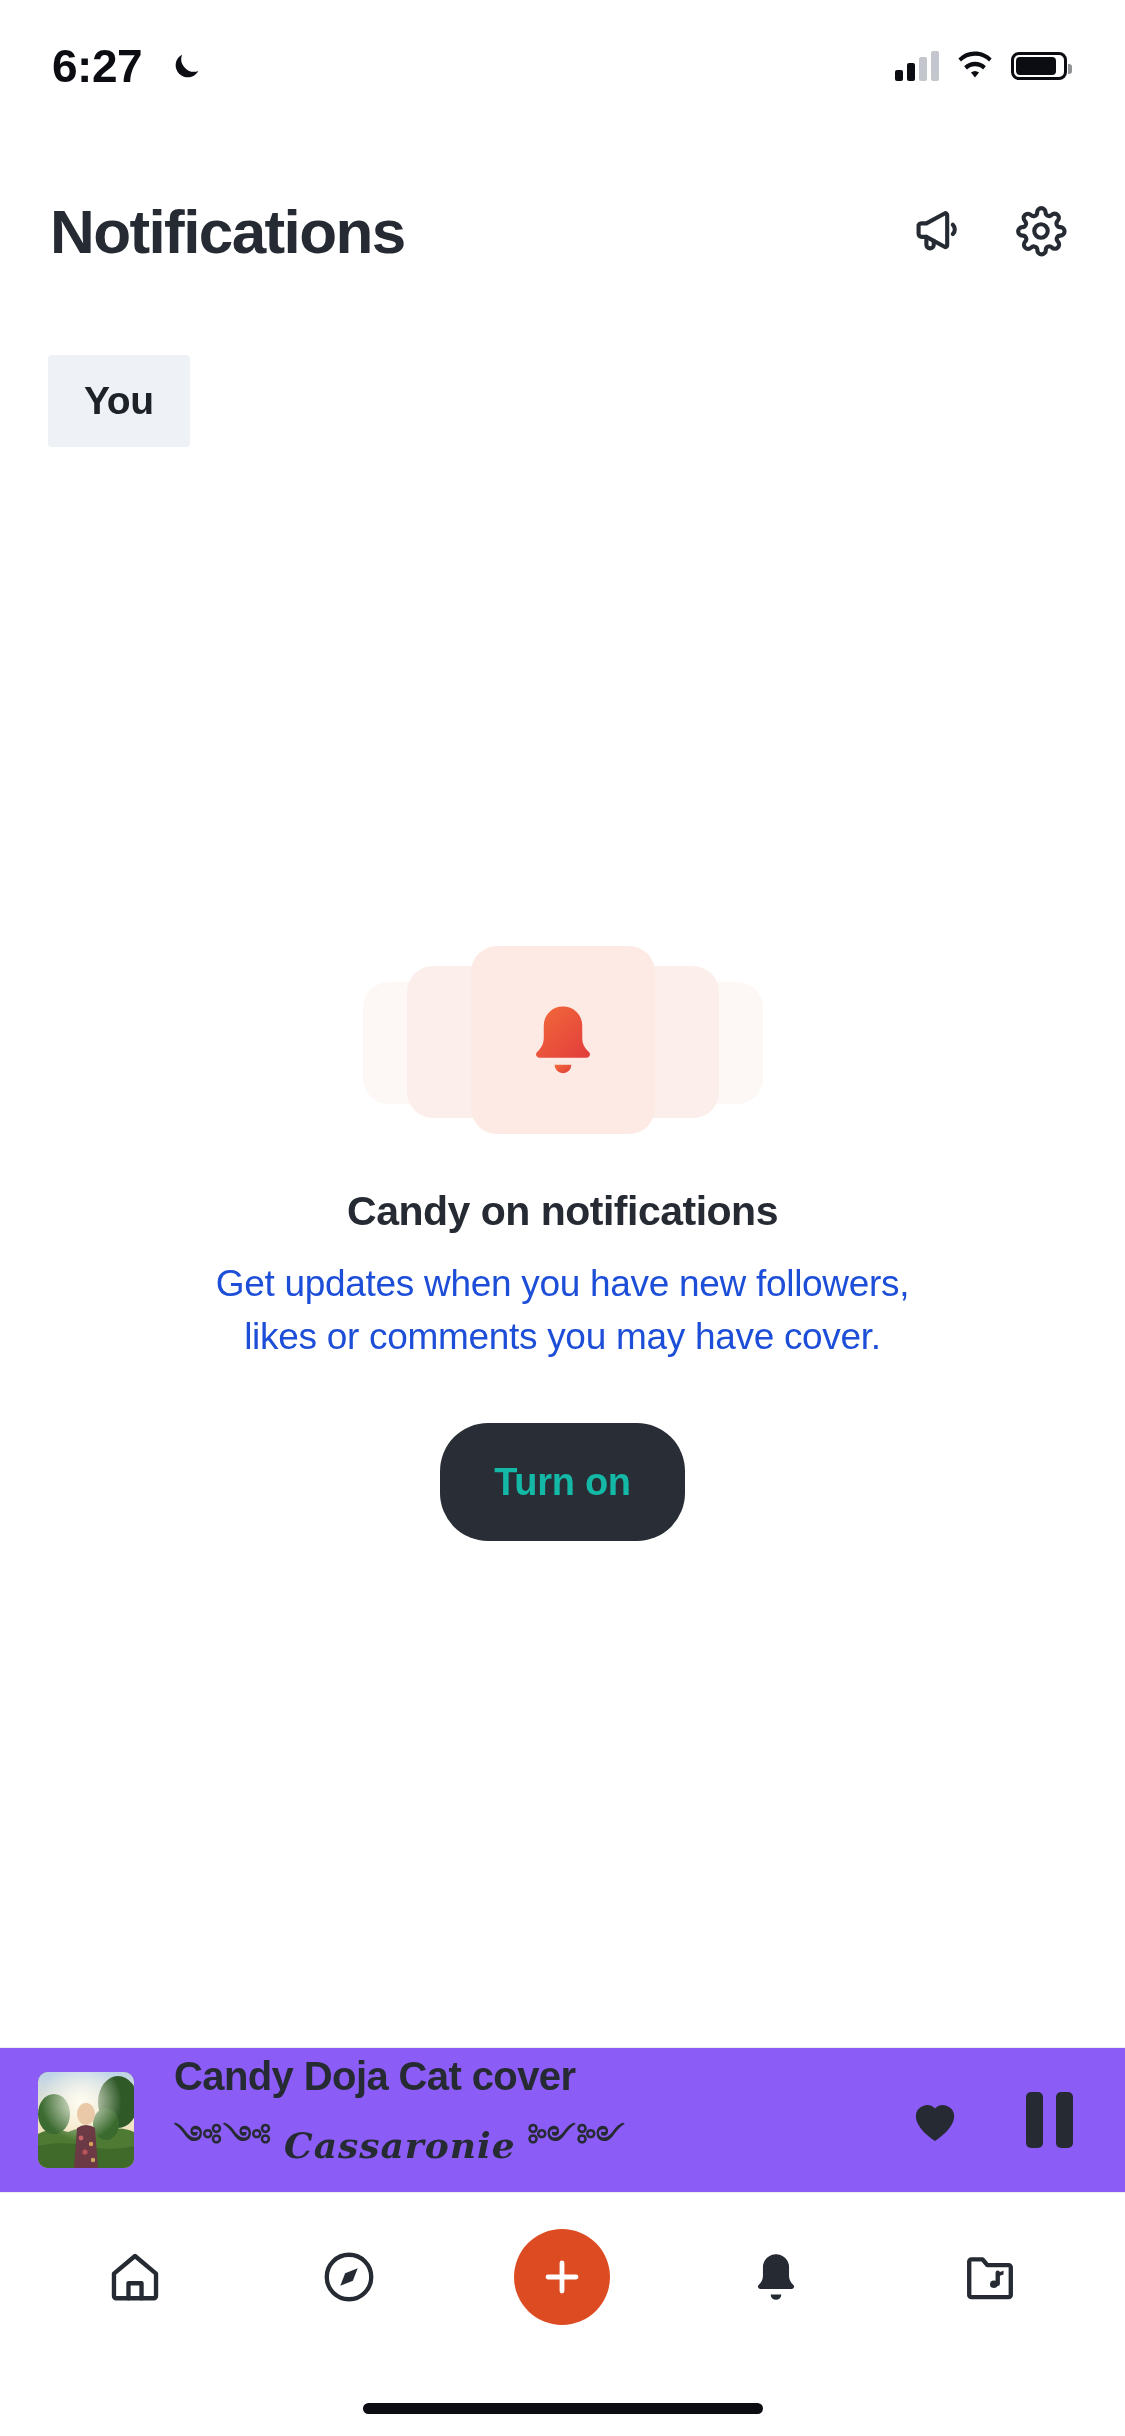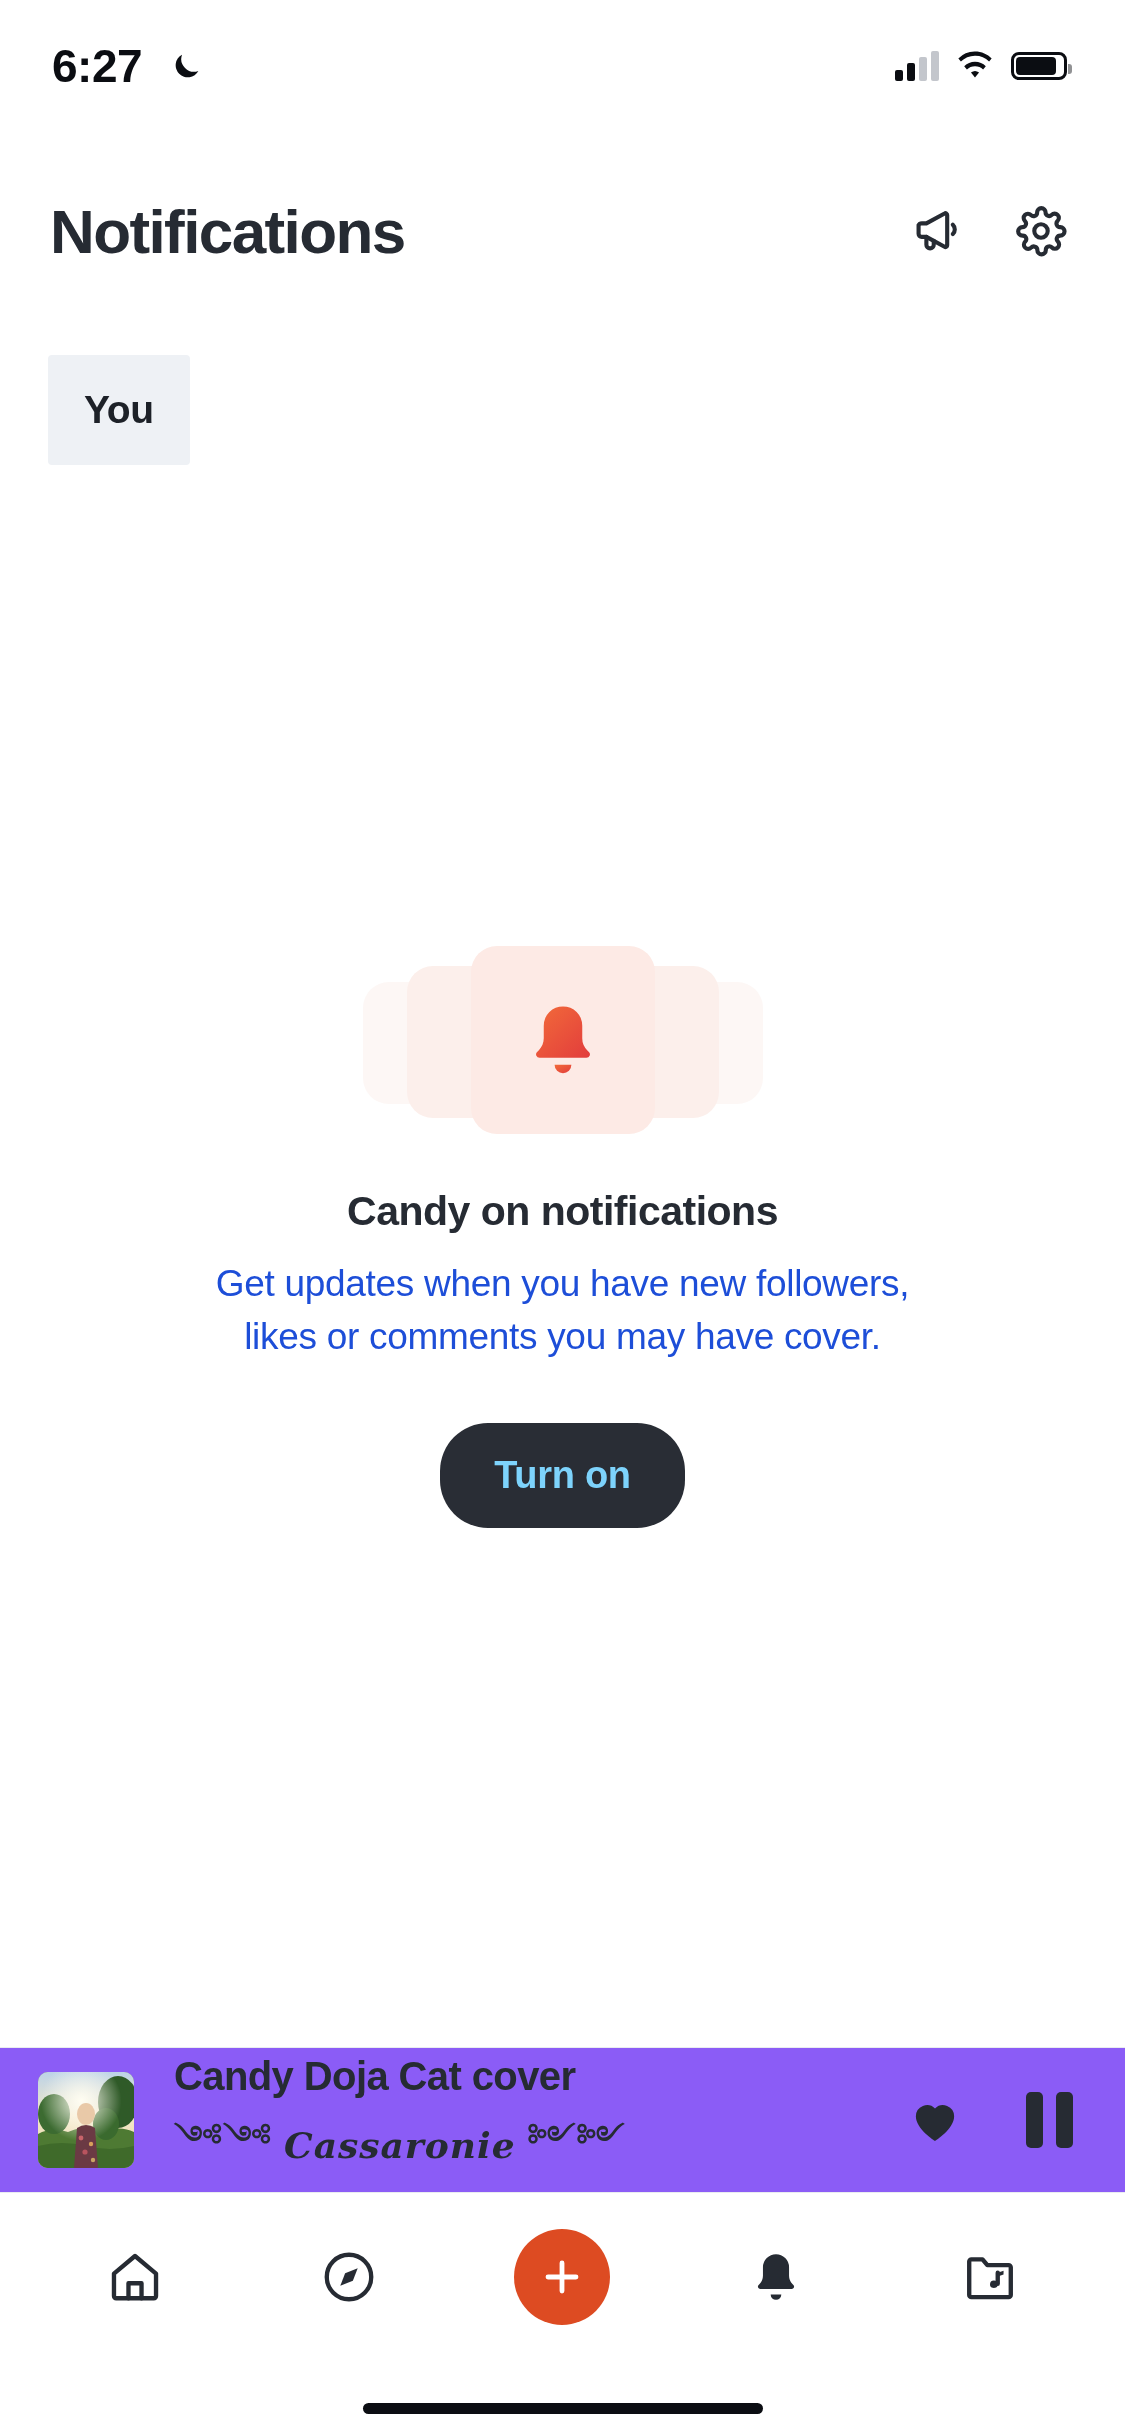--- a/index.html
+++ b/index.html
@@ -57,21 +57,21 @@
   }
   .header-actions{ display:flex; align-items:center; gap:48px; }
   .hicon{ width:56px; height:56px; display:flex; align-items:center; justify-content:center; }
 
   
   .tabs{
     position:absolute; top:355px; left:48px;
     display:flex; align-items:center; gap:8px;
   }
   .tab{
-    height:110px; display:flex; align-items:center; justify-content:center;
+    height:92px; display:flex; align-items:center; justify-content:center;
     padding:0 36px; border-radius:4px;
     font-size:39px; font-weight:500; color:#9197a3; letter-spacing:-0.3px;
   }
   .tab.active{ background:#eef1f5; color:#1d2128; font-weight:600; }
 
   
   .empty{
     position:absolute; top:940px; left:0; width:1125px;
     display:flex; flex-direction:column; align-items:center;
   }
@@ -89,23 +89,23 @@
 
   .empty-title{
     margin-top:48px; font-size:41px; font-weight:700; color:#262b33;
     letter-spacing:-0.5px;
   }
   .empty-sub{
     margin-top:22px; font-size:37px; line-height:53px; color:#1d4ed8;
     text-align:center; letter-spacing:-0.3px; max-width:900px;
   }
   .turn-on-btn{
-    margin-top:60px; background:#292d35; color:#7dd3fc;
+    margin-top:60px; background:#292d35; color:#14b8a6;
     font-size:38px; font-weight:600; letter-spacing:-0.3px;
-    border:none; border-radius:48px; padding:8px 54px; height:105px;
+    border:none; border-radius:48px; padding:8px 54px; height:118px;
     display:flex; align-items:center; justify-content:center;
     font-family:"Liberation Sans", sans-serif;
   }
 
   
   .player{
     position:absolute; left:0; top:2047px; width:1125px; height:145px;
     background:#8b5cf6; border-top:1px solid #e9ecf0;
     display:flex; align-items:center; padding:0 44px 0 38px;
   }

